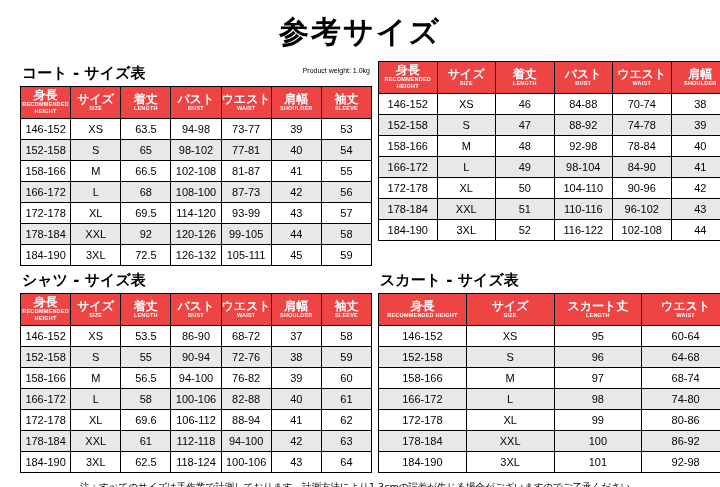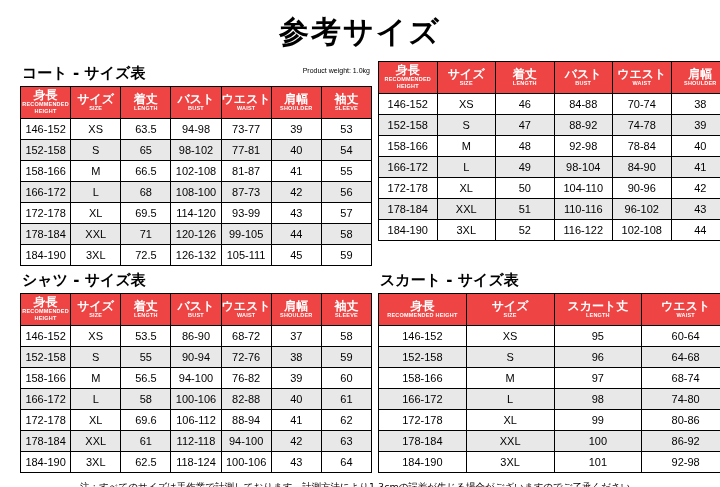--- a/index.html
+++ b/index.html
@@ -187,21 +187,21 @@
               <td>XL</td>
               <td>69.5</td>
               <td>114-120</td>
               <td>93-99</td>
               <td>43</td>
               <td>57</td>
             </tr>
           <tr class="alt">
               <td>178-184</td>
               <td>XXL</td>
-              <td>71</td>
+              <td>92</td>
               <td>120-126</td>
               <td>99-105</td>
               <td>44</td>
               <td>58</td>
             </tr>
           <tr>
               <td>184-190</td>
               <td>3XL</td>
               <td>72.5</td>
               <td>126-132</td>

